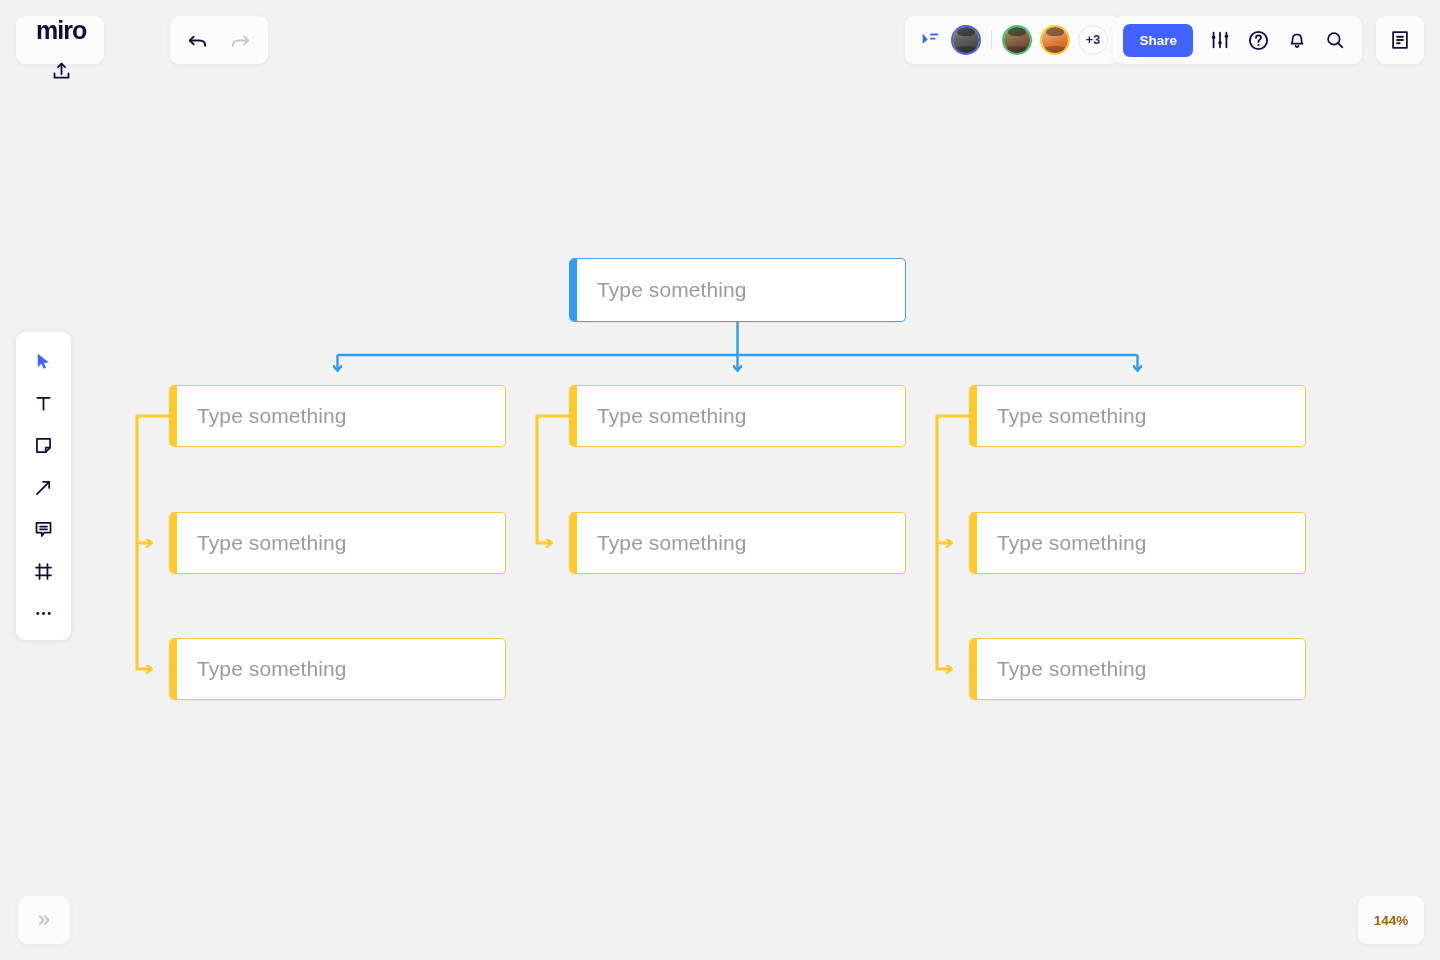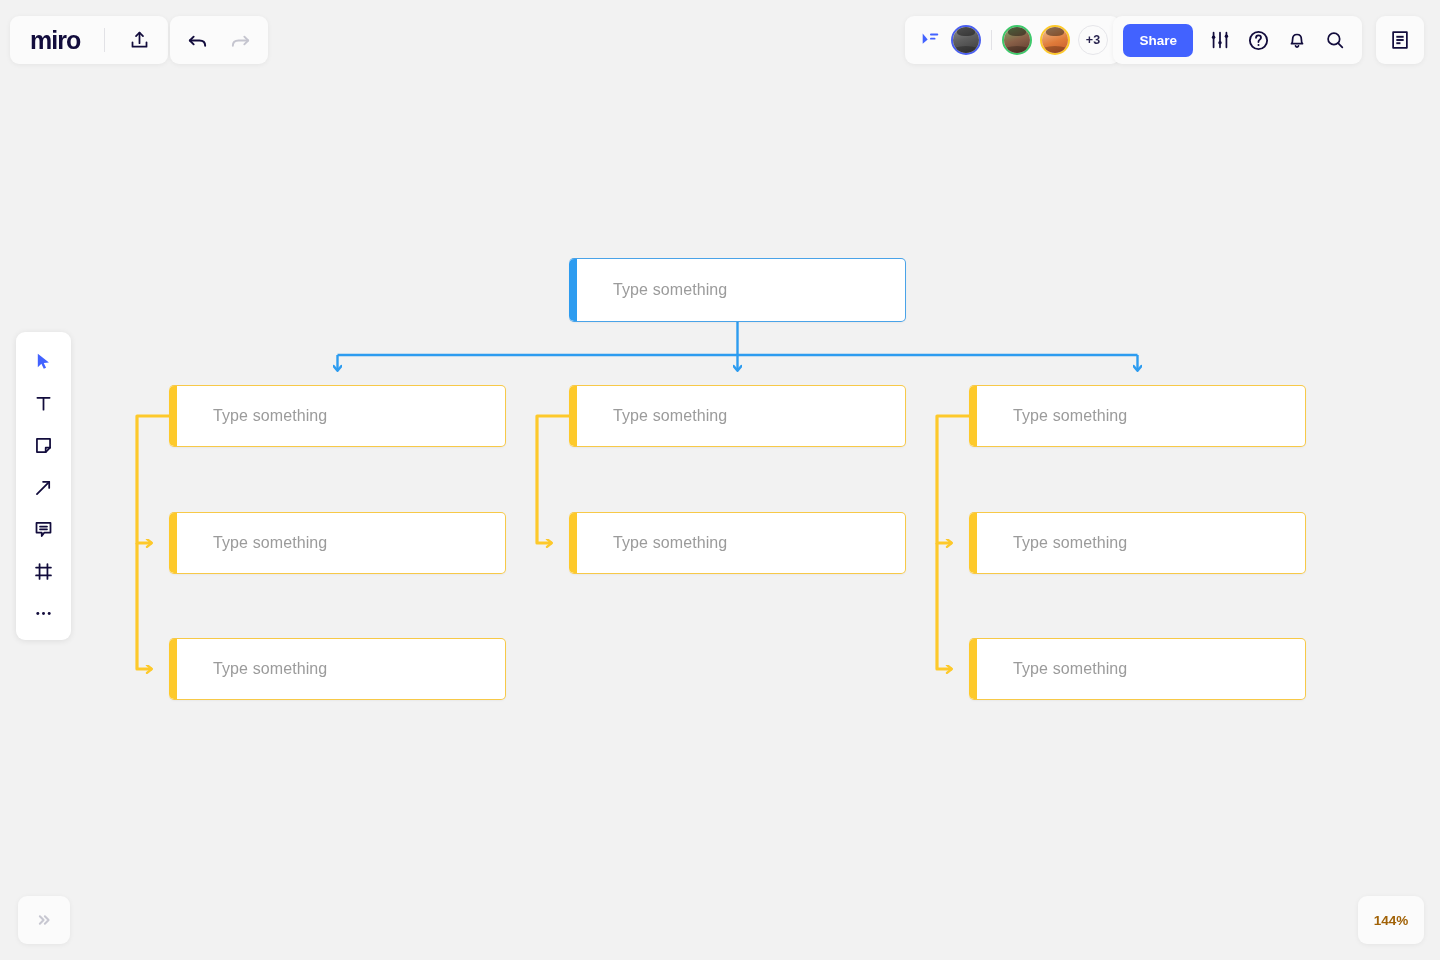--- a/index.html
+++ b/index.html
@@ -43,23 +43,23 @@
   }
 
   .node .accent {
     position: absolute;
     left: 0; top: 0; bottom: 0;
     width: 8px;
     border-radius: 5px 0 0 5px;
   }
 
   .node .node-text {
-    font-size: 16px;
+    font-size: 21px;
     color: #9b9b9b;
-    padding-left: 44px;
+    padding-left: 28px;
     letter-spacing: 0.1px;
     user-select: none;
   }
 
   .node.root {
     border: 1.5px solid #4aa3e8;
     border-left: none;
     height: 64px;
   }
   .node.root .accent { background: #2d9cf0; }
@@ -75,24 +75,25 @@
   .tl-group {
     position: absolute;
     background: #fbfbfb;
     border-radius: 9px;
     display: flex;
     align-items: center;
     box-shadow: 0 1px 5px rgba(0,0,0,0.06);
   }
 
   #brand-group {
-    left: 10px; top: 16px;
+    left: 16px; top: 16px;
     height: 48px;
     padding: 0 18px 0 20px;
     gap: 8px;
+    flex-direction: column;
   }
 
   .brand-logo {
     font-size: 25px;
     font-weight: 700;
     color: #120c3c;
     letter-spacing: -1px;
     font-family: "Liberation Sans", sans-serif;
   }
 

